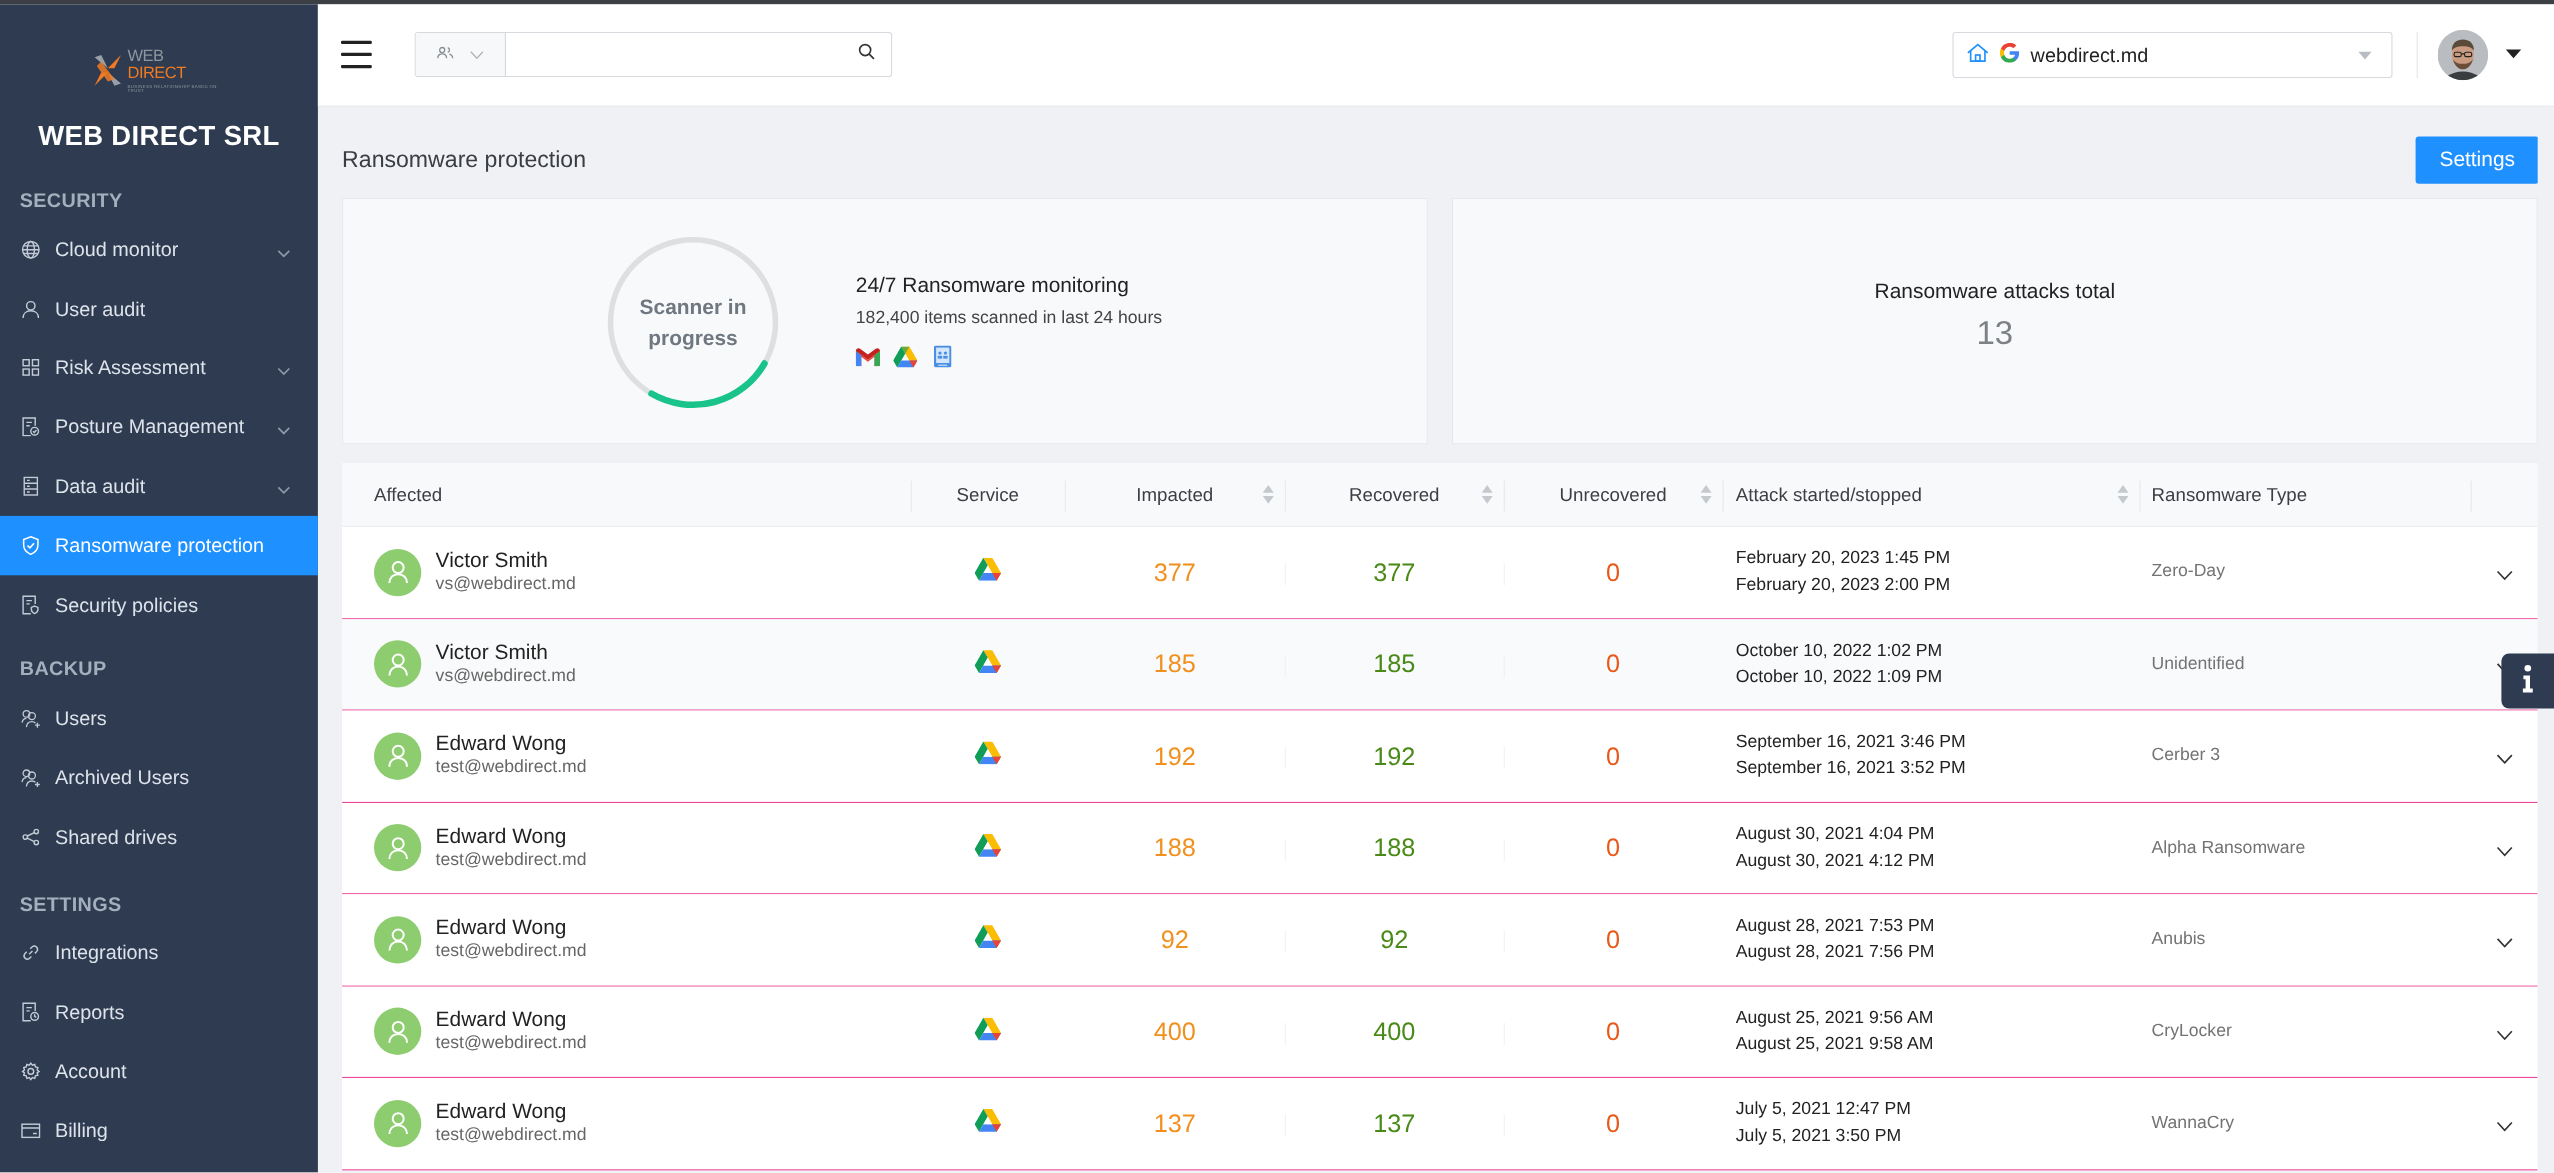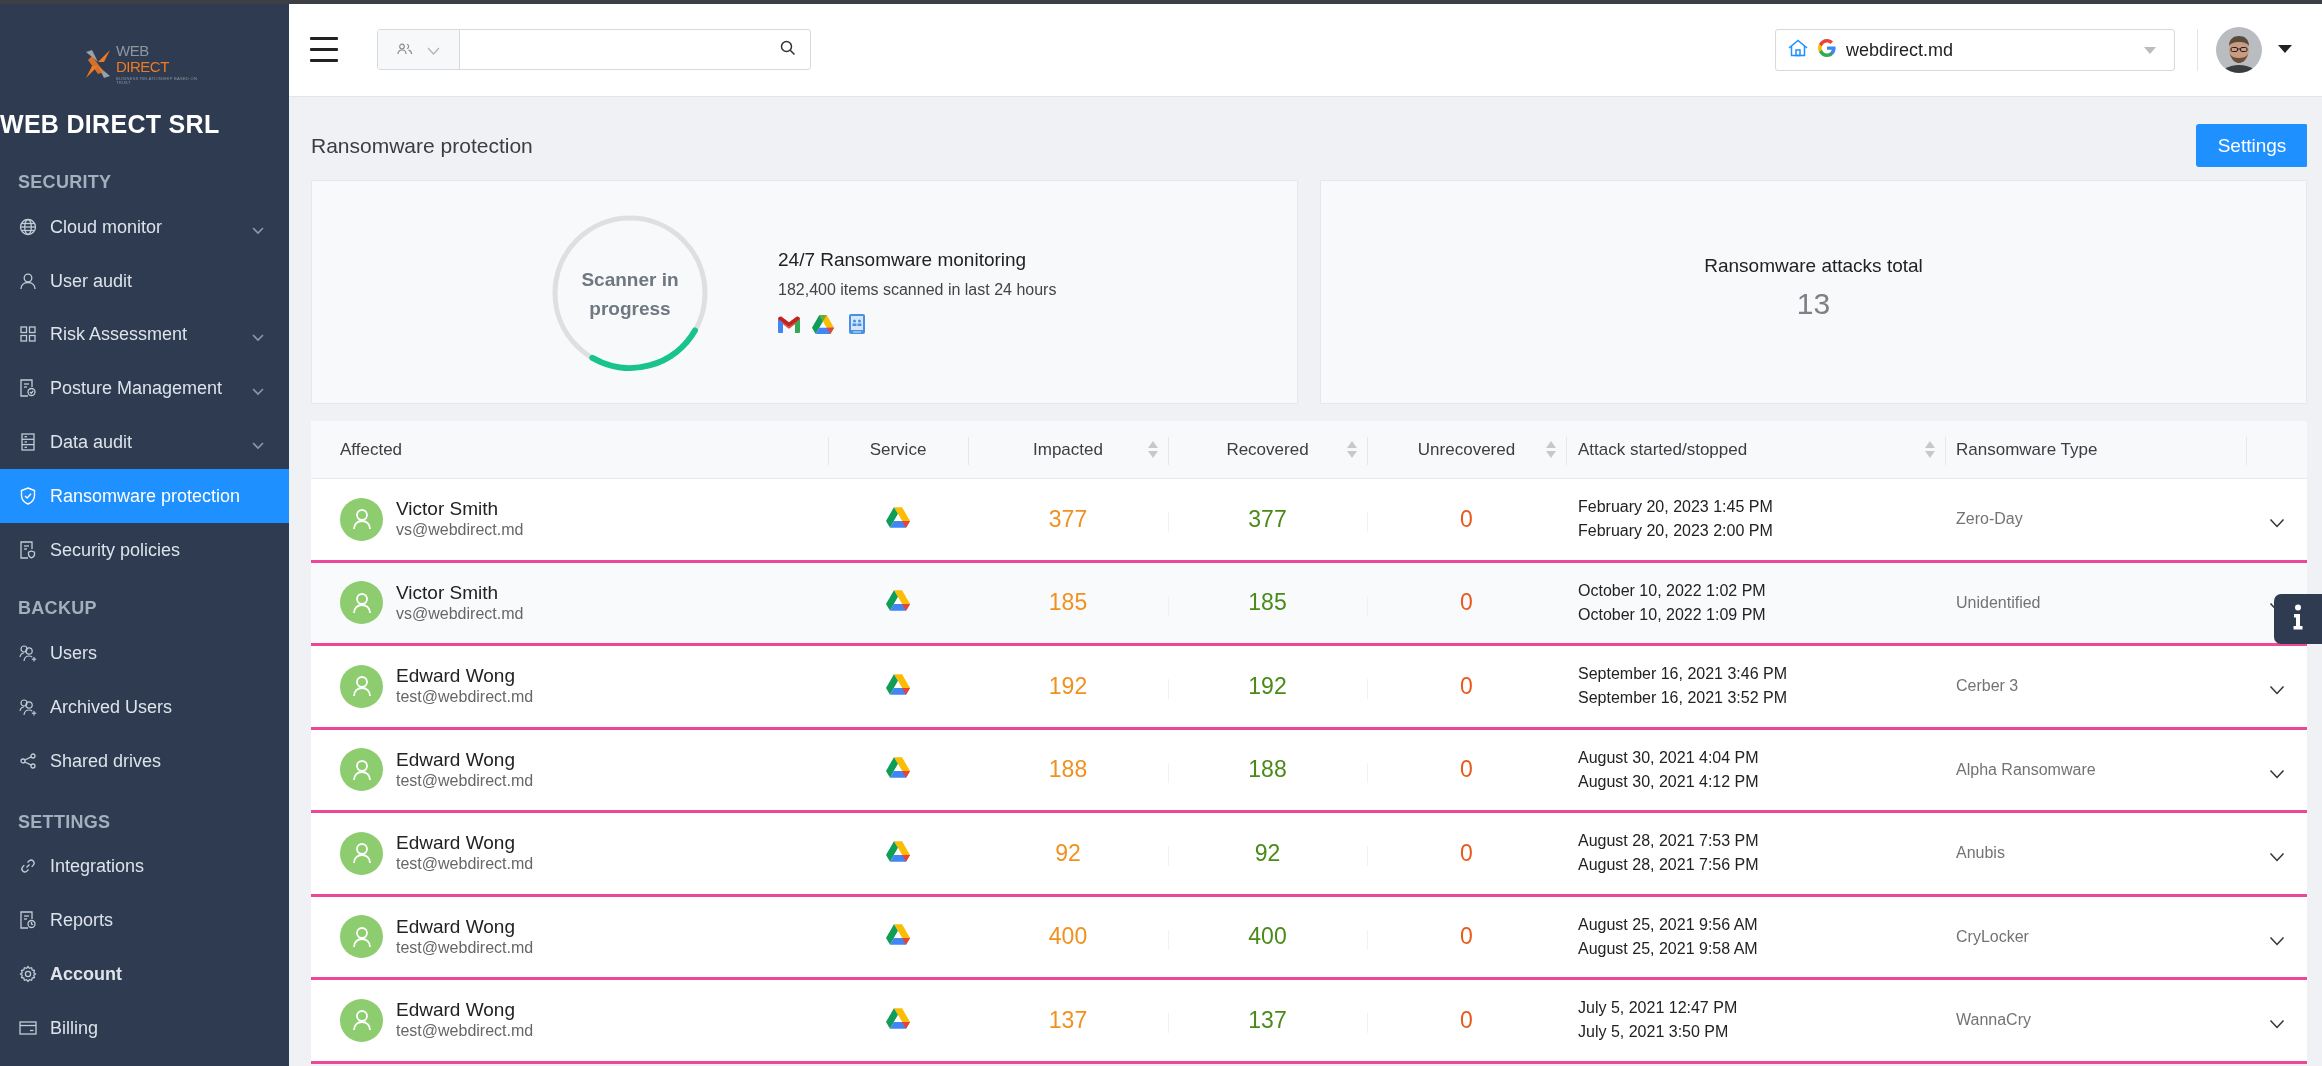--- a/index.html
+++ b/index.html
@@ -8,21 +8,21 @@
   .topstrip { position: absolute; left: 0; top: 0; width: 2322px; height: 4px; background: #3c3f44; }
 
   
   .sidebar { position: absolute; left: 0; top: 4px; width: 289px; height: 1062px; background: #2e3b50; color: #dde3ea; }
   .logo { position: absolute; left: 84px; top: 42px; width: 120px; height: 36px; display: flex; align-items: center; }
   .logo-mark { width: 28px; height: 32px; position: relative; }
   .logo-text { margin-left: 4px; line-height: 1; }
   .logo-text .w { color: #8e96a0; font-size: 15px; letter-spacing: -0.5px; }
   .logo-text .d { color: #f07a22; font-size: 15px; letter-spacing: -0.5px; }
   .logo-text .tag { display: block; color: #8e96a0; font-size: 4px; margin-top: 2px; letter-spacing: 0.3px; }
-  .company { position: absolute; left: 0; top: 106px; width: 289px; text-align: left; font-size: 25px; font-weight: bold; color: #ffffff; letter-spacing: 0.3px; }
+  .company { position: absolute; left: 0; top: 106px; width: 289px; text-align: center; font-size: 25px; font-weight: bold; color: #ffffff; letter-spacing: 0.3px; }
   .section { position: absolute; left: 18px; font-size: 18px; font-weight: bold; color: #a4afbd; letter-spacing: 0.3px; }
   .nav-item { position: absolute; left: 0; width: 289px; height: 54px; display: flex; align-items: center; padding-left: 18px; font-size: 18px; color: #dde3ea; cursor: pointer; }
   .nav-item.active { background: #1e90ff; color: #fff; }
   .nav-item .ico { width: 20px; height: 20px; margin-right: 12px; display: flex; align-items: center; justify-content: center; color: #c2cbd6; }
   .nav-item.active .ico { color: #fff; }
   .nav-item .chev { position: absolute; right: 24px; top: 20px; width: 14px; height: 10px; color: #8d98a7; }
 
   
   .header { position: absolute; left: 289px; top: 4px; width: 2033px; height: 93px; background: #fff; border-bottom: 1px solid #e2e5ea; }
   .hamburger { position: absolute; left: 21px; top: 33px; width: 28px; height: 26px; cursor: pointer; }
@@ -57,21 +57,21 @@
 
   
   .table { position: absolute; left: 311px; top: 421px; width: 1996px; background: #fff; }
   .thead { height: 58px; background: #f8f9fa; border-bottom: 1px solid #e8eaed; position: relative; }
   .th { position: absolute; top: 0; height: 58px; display: flex; align-items: center; font-size: 17px; color: #3b3e43; }
   .th.center { justify-content: center; }
   .th .sort { position: absolute; right: 10px; top: 20px; width: 10px; height: 18px; cursor: pointer; }
   .th .sort::before { content: ""; position: absolute; left: 0; top: 0; border-left: 5px solid transparent; border-right: 5px solid transparent; border-bottom: 7px solid #c5c9ce; }
   .th .sort::after { content: ""; position: absolute; left: 0; top: 10px; border-left: 5px solid transparent; border-right: 5px solid transparent; border-top: 7px solid #c5c9ce; }
   .th-div { position: absolute; top: 16px; width: 1px; height: 28px; background: #e6e8eb; }
-  .row { position: relative; height: 83.5px; border-bottom: 3px solid #ec4899; background: #fff; text-decoration: underline; }
+  .row { position: relative; height: 83.5px; border-bottom: 1px solid #ec4899; background: #fff; text-decoration: underline; }
   .row.alt { background: #f9fafb; }
   .cell { position: absolute; top: 0; height: 100%; display: flex; align-items: center; }
   .cell.center { justify-content: center; }
   .avatar { width: 43px; height: 43px; border-radius: 50%; background: #8dcd6f; display: flex; align-items: center; justify-content: center; margin-left: 29px; }
   .user-info { margin-left: 13px; }
   .user-name { font-size: 19px; color: #222; line-height: 22px; }
   .user-email { font-size: 16px; color: #666; line-height: 20px; }
   .num { font-size: 23px; }
   .num.impacted { color: #f0911f; }
   .num.recovered { color: #4a8a18; }
@@ -256,21 +256,21 @@
         <svg width="16" height="18" viewBox="0 0 16 18" fill="none" stroke="currentColor" stroke-width="1.3">
           <path d="M8 17H1V1h11v7"></path>
           <line x1="4" y1="5" x2="9" y2="5"></line>
           <line x1="4" y1="8" x2="7" y2="8"></line>
           <circle cx="11.5" cy="13" r="3.5"></circle>
           <polyline points="11.5,11 11.5,13 13,13.8"></polyline>
         </svg>
       </span>
     <span>Reports</span>
   </div>
-  <div class="nav-item" style="top:943px;font-weight:bold;">
+  <div class="nav-item" style="top:943px;">
     <span class="ico">
         <svg width="18" height="18" viewBox="0 0 18 18" fill="none" stroke="currentColor" stroke-width="1.3">
           <circle cx="9" cy="9" r="2.6"></circle>
           <path d="M9 1.5l1.4 1.8 2.2-.6.6 2.2 2.2.6-.6 2.2L16.5 9l-1.7 1.3.6 2.2-2.2.6-.6 2.2-2.2-.6L9 16.5l-1.4-1.8-2.2.6-.6-2.2-2.2-.6.6-2.2L1.5 9l1.7-1.3-.6-2.2 2.2-.6.6-2.2 2.2.6z"></path>
         </svg>
       </span>
     <span>Account</span>
   </div>
   <div class="nav-item" style="top:997px;">
     <span class="ico">

